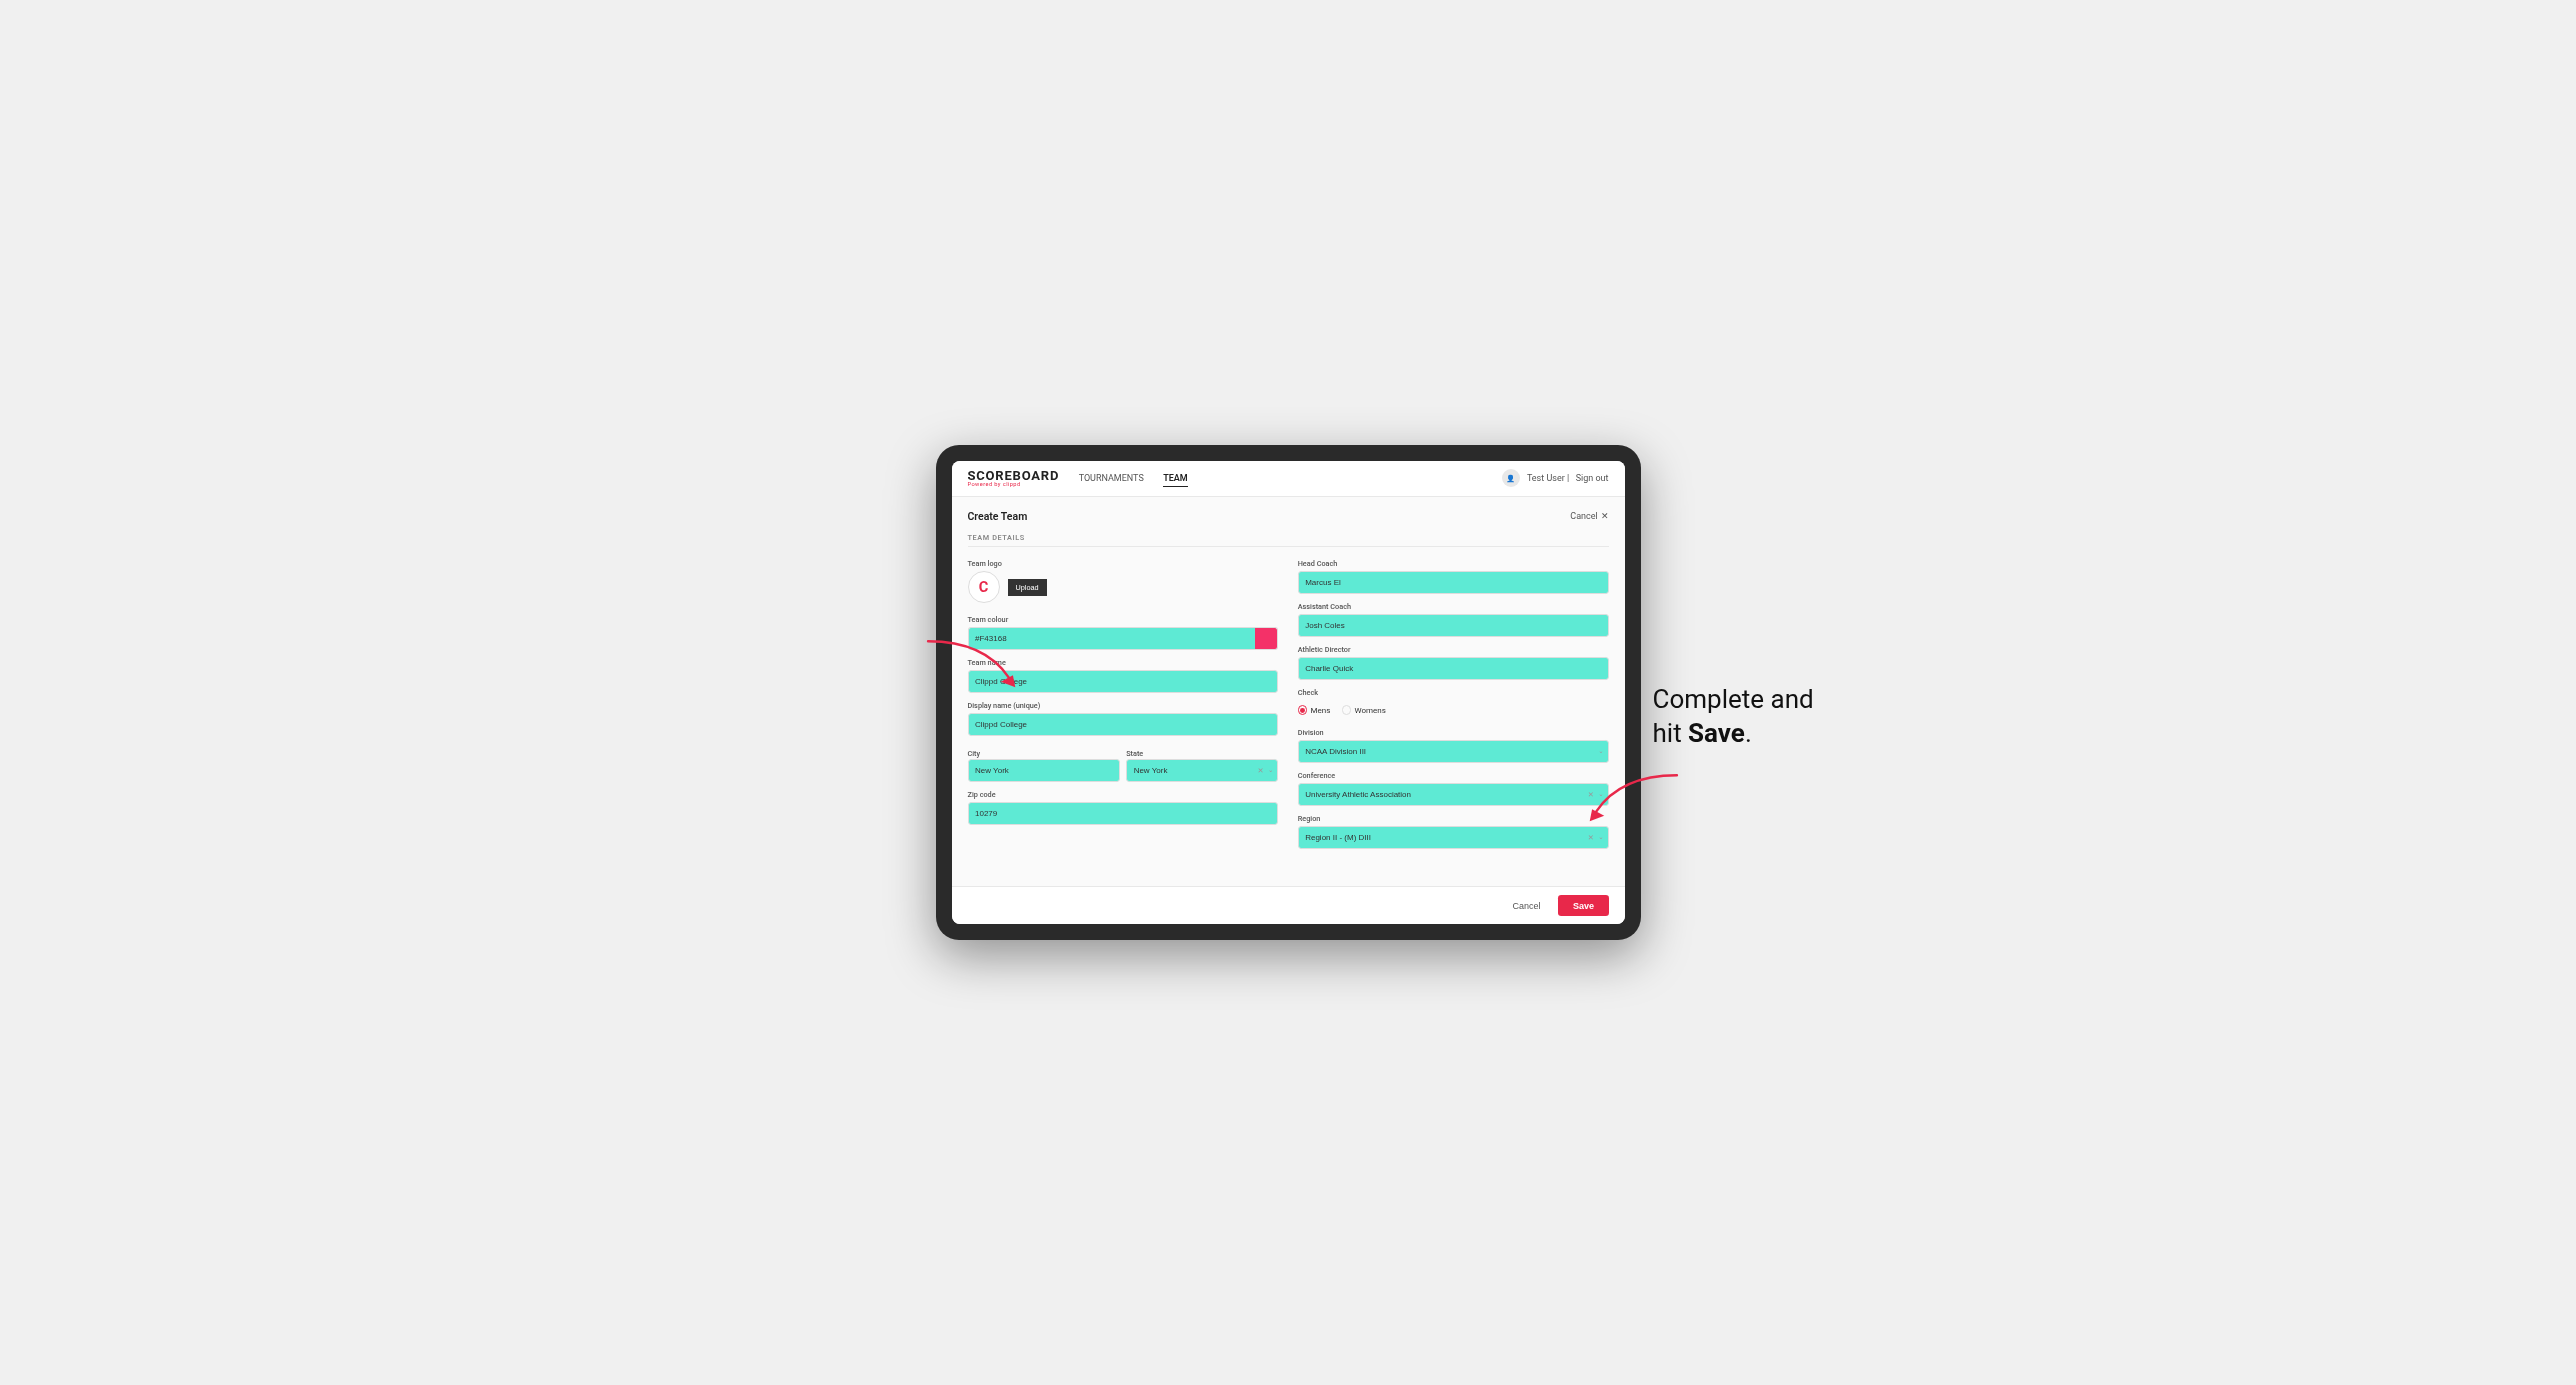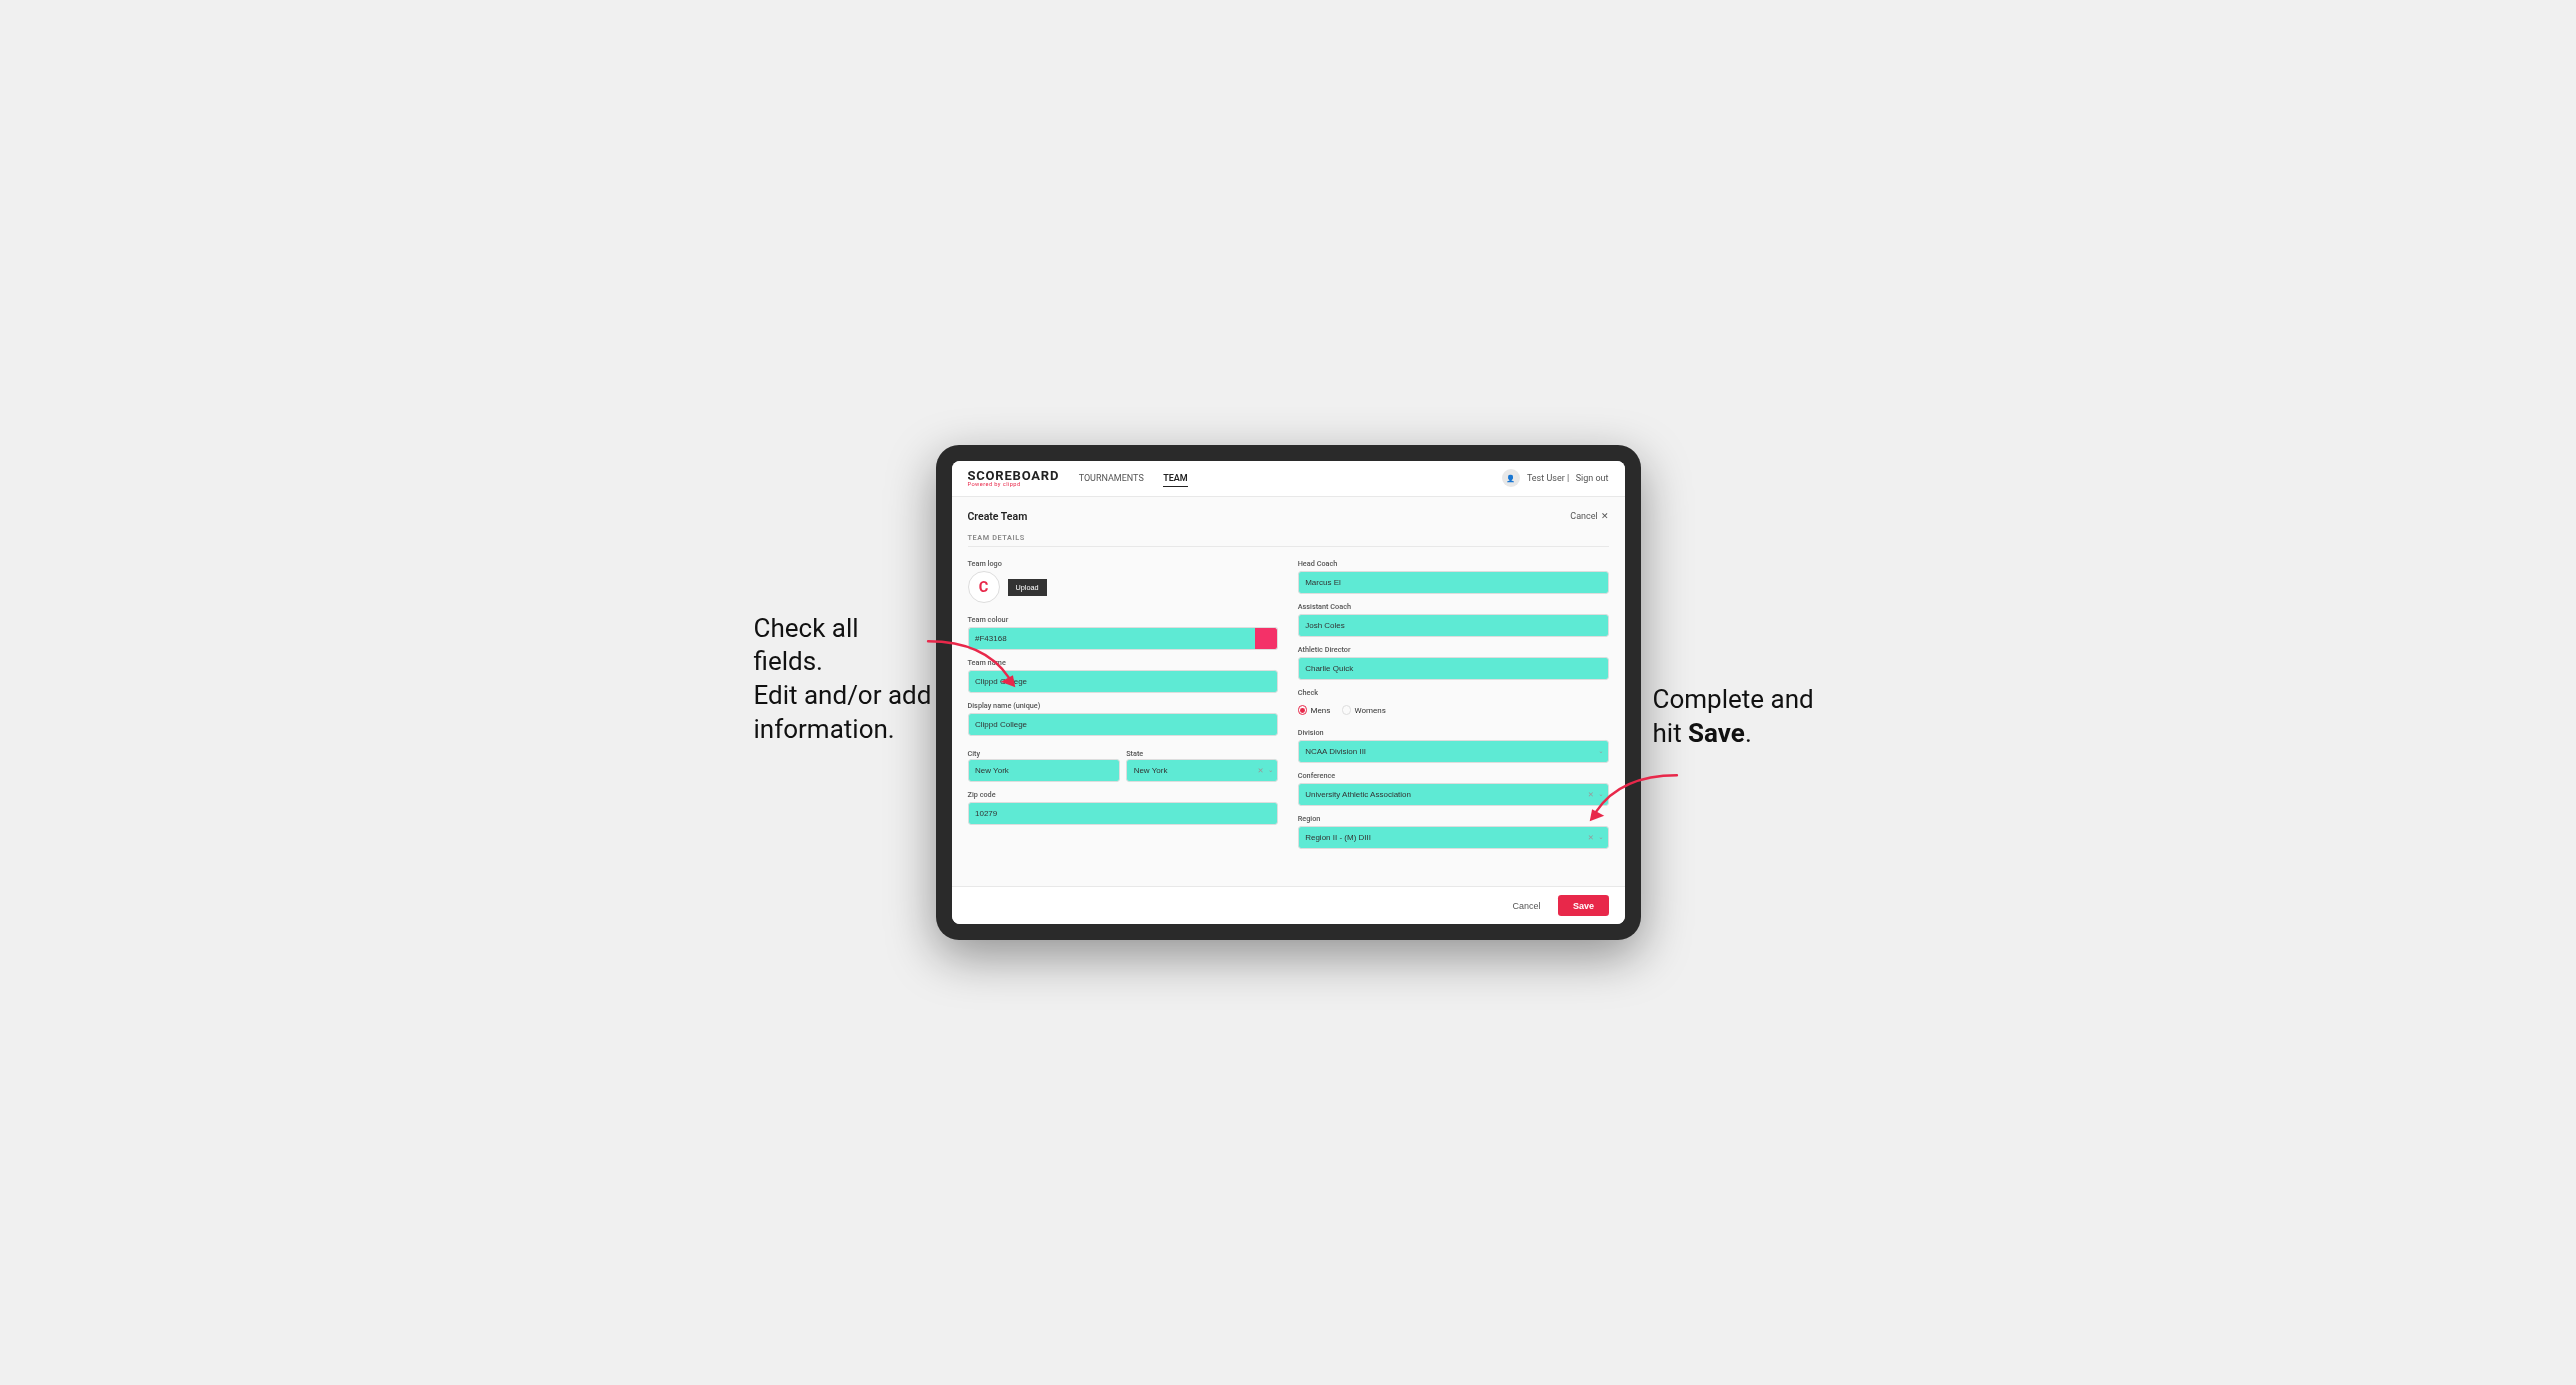--- a/index.html
+++ b/index.html
@@ -416,25 +416,20 @@
     .arrow-svg-right {
       right: 130px;
       top: 65%;
     }
   </style>
 </head>
 <body>
 
 <div class="page-wrapper">
 
-  <div class="annotation-left">
-    <span>Check all fields.</span><br>
-    <span>Edit and/or add</span><br>
-    <span>information.</span>
-  </div>
 
   <svg class="arrow-svg arrow-svg-left" width="105" height="57" viewBox="0 0 130 70">
     <path d="M 10 10 Q 80 10 110 55" stroke="#e8284a" stroke-width="3" fill="none" stroke-linecap="round"></path>
     <polygon points="100,60 115,52 118,67" fill="#e8284a"></polygon>
   </svg>
 
   <div class="tablet">
     <div class="tablet-screen">
 
       <nav class="navbar">

